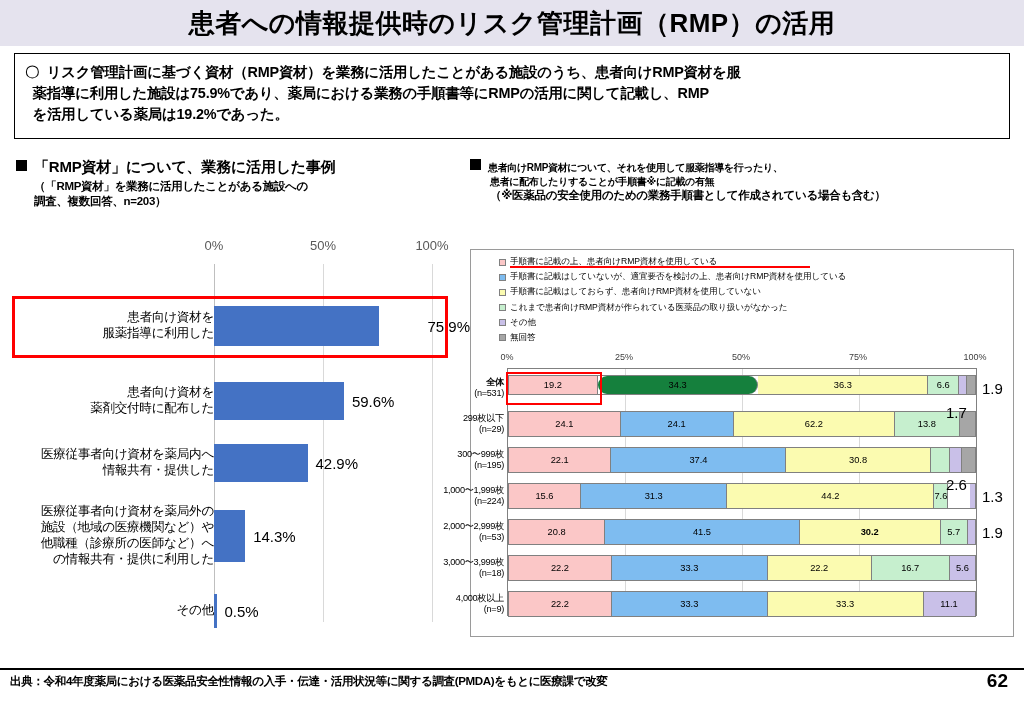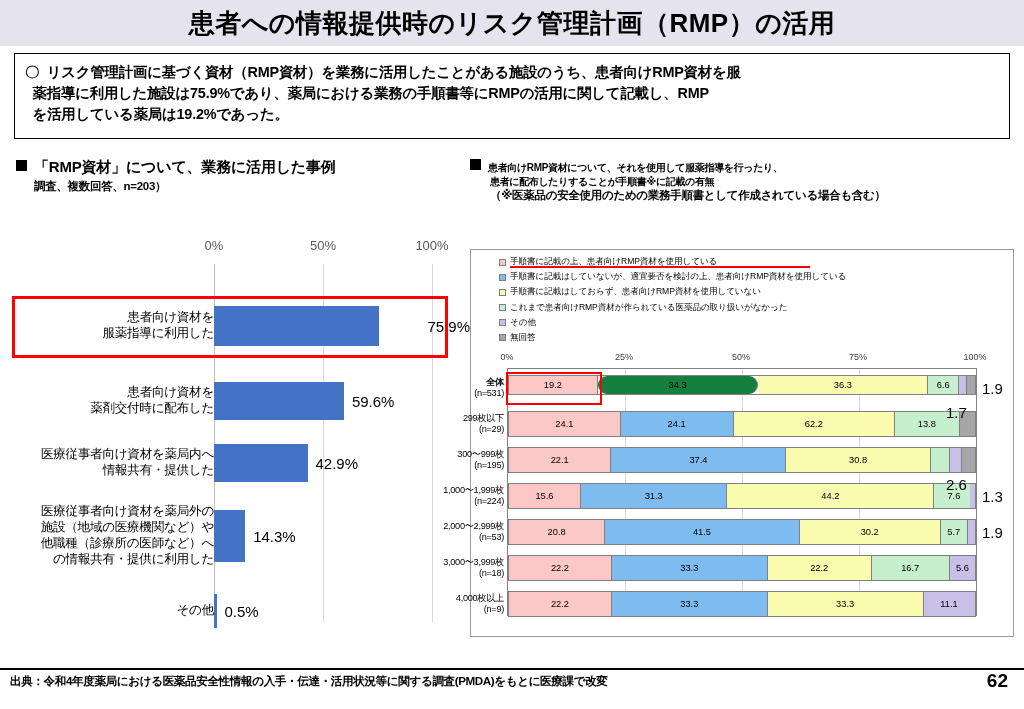--- a/index.html
+++ b/index.html
@@ -138,20 +138,21 @@
     <p>
       <span>〇</span>&nbsp;&nbsp;<span>リスク管理計画に基づく資材（RMP資材）を業務に活用したことがある施設のうち、患者向けRMP資材を服</span>
     </p>
     <p>&nbsp;&nbsp;<span>薬指導に利用した施設は75.9%であり、薬局における業務の手順書等にRMPの活用に関して記載し、RMP</span></p>
     <p>&nbsp;&nbsp;<span>を活用している薬局は19.2%であった。</span></p>
   </div>
 
   <div class="sec-head" id="left-head">
     <span class="sq"></span><span class="h1">「RMP資材」について、業務に活用した事例</span>
     <div class="sub">
+      <span class="h3">（「RMP資材」を業務に活用したことがある施設への</span>
       <span class="h3">調査、複数回答、n=203）</span>
     </div>
   </div>
 
   <div class="sec-head" id="right-head">
     <span class="sq"></span><span class="h1b" style="display:inline;">患者向けRMP資材について、それを使用して服薬指導を行ったり、</span>
     <div class="lines">
       <span class="h1b">患者に配布したりすることが手順書※に記載の有無</span>
       <span class="h3">（※医薬品の安全使用のための業務手順書として作成されている場合も含む）</span>
     </div>
@@ -305,37 +306,37 @@
         <div class="rc-stack" style="top: 114px; height: 26px; width: 468px;">
           <div class="rc-seg" style="left: 0px; width: 73.008px; background: rgb(251, 199, 199);">
             <span>15.6</span>
           </div>
           <div class="rc-seg" style="left: 73.008px; width: 146.484px; background: rgb(126, 188, 240);">
             <span>31.3</span>
           </div>
           <div class="rc-seg" style="left: 219.492px; width: 206.856px; background: rgb(251, 251, 176);">
             <span>44.2</span>
           </div>
-          <div class="rc-seg" style="left: 426.348px; width: 40px; background: rgb(198, 239, 206);">
+          <div class="rc-seg" style="left: 426.348px; width: 14px; background: rgb(198, 239, 206);">
             <span>7.6</span>
           </div>
           <div class="rc-seg" style="left: 461.916px; width: 6.084px; background: rgb(201, 192, 232);"></div>
         </div>
         <div class="rc-cat" style="top: 163px; transform: translateY(-50%);">
           <div>2,000〜2,999枚</div>
           <div>(n=53)</div>
         </div>
         <div class="rc-stack" style="top: 150px; height: 26px; width: 468px;">
           <div class="rc-seg" style="left: 0px; width: 97.344px; background: rgb(251, 199, 199);">
             <span>20.8</span>
           </div>
           <div class="rc-seg" style="left: 97.344px; width: 194.22px; background: rgb(126, 188, 240);">
             <span>41.5</span>
           </div>
-          <div class="rc-seg" style="left: 291.564px; width: 141.336px; background: rgb(251, 251, 176);">
+          <div class="rc-seg" style="left: 291.564px; width: 141.336px; background: rgb(251, 251, 176); font-weight: bold;">
             <span>30.2</span>
           </div>
           <div class="rc-seg" style="left: 432.9px; width: 26.676px; background: rgb(198, 239, 206);">
             <span>5.7</span>
           </div>
           <div class="rc-seg" style="left: 459.576px; width: 8.892px; background: rgb(201, 192, 232);"></div>
         </div>
         <div class="rc-cat" style="top: 199px; transform: translateY(-50%);">
           <div>3,000〜3,999枚</div>
           <div>(n=18)</div>

